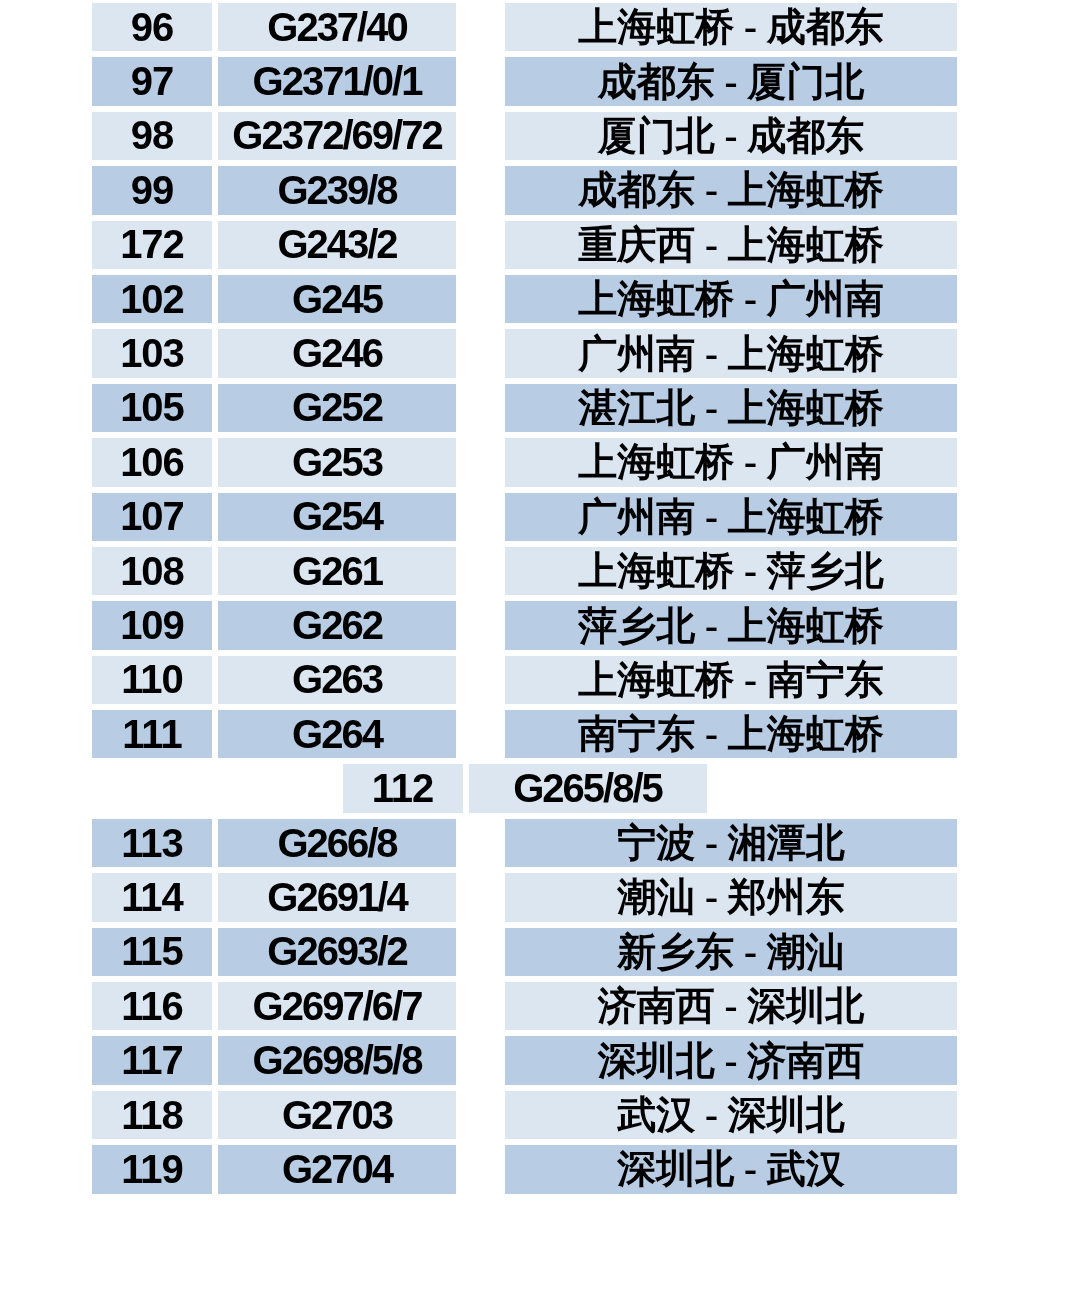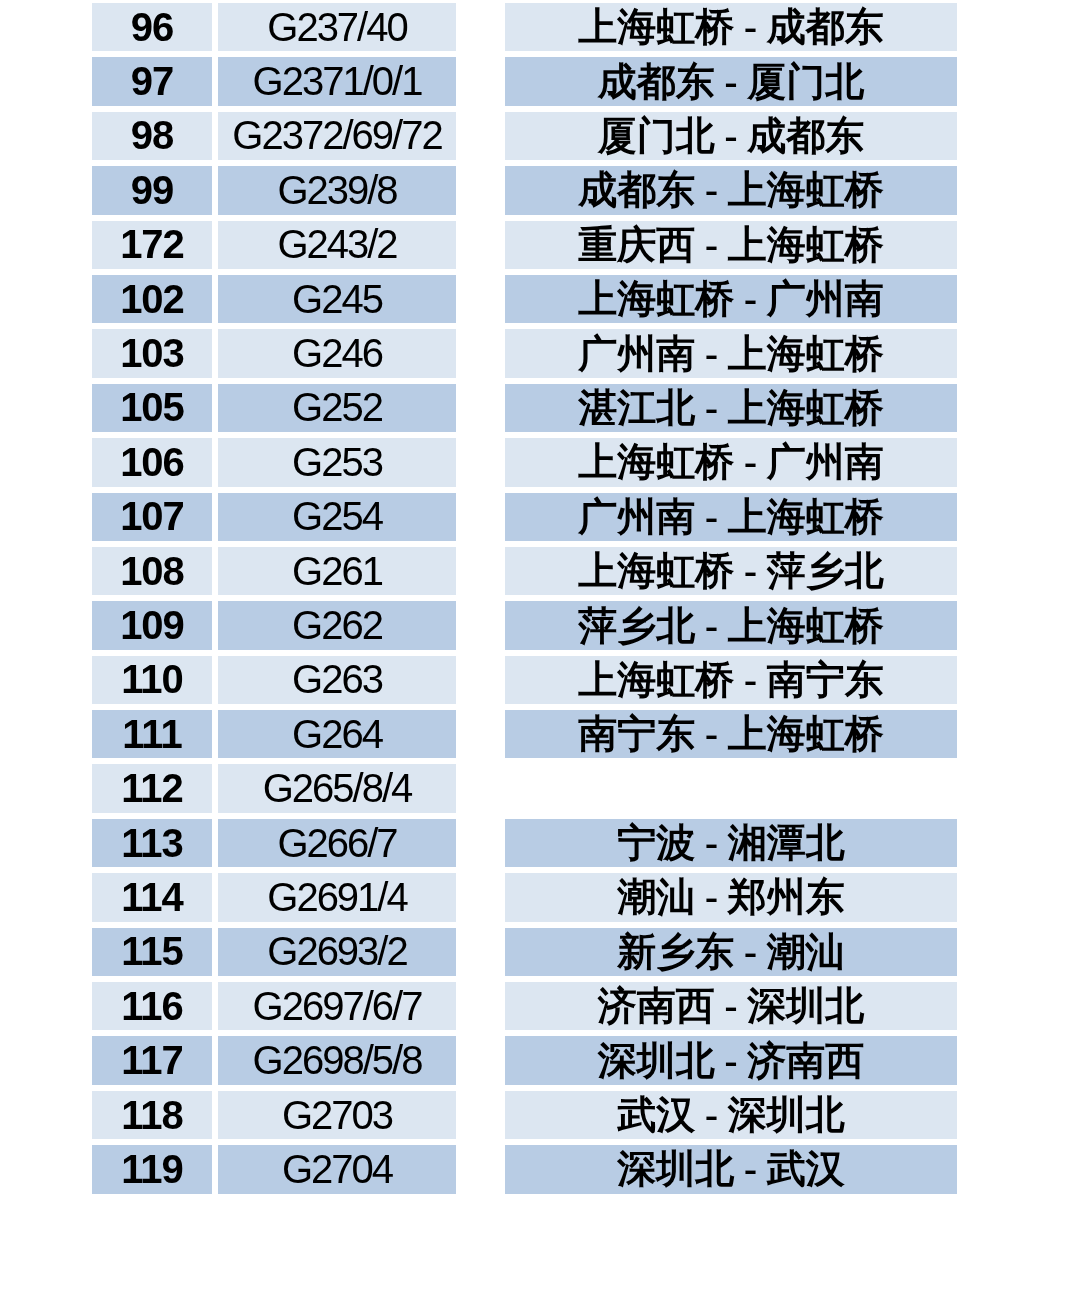--- a/index.html
+++ b/index.html
@@ -23,20 +23,21 @@
     top: 3px;
     width: 865px;
     display: flex;
     flex-direction: column;
     row-gap: 6px;
   }
   .t-row {
     display: flex;
     column-gap: 6px;
     height: 48.4px;
+    justify-content: center;
   }
   .t-row:nth-child(odd) .cell { background: var(--row-light); }
   .t-row:nth-child(even) .cell { background: var(--row-dark); }
   .cell {
     display: flex;
     align-items: center;
     justify-content: center;
     color: var(--text-color);
     overflow: hidden;
     white-space: nowrap;
@@ -44,21 +45,21 @@
   .cell.no {
     width: 120px;
     flex: 0 0 120px;
     font-weight: bold;
     font-size: 40px;
     letter-spacing: -1px;
   }
   .cell.train {
     width: 238px;
     flex: 0 0 238px;
-    font-weight: normal;
+    font-weight: bold;
     font-size: 40px;
     letter-spacing: -2px;
   }
   .cell.route {
     flex: 1 1 auto;
     font-family: "Liberation Serif", "DejaVu Serif", serif;
     font-weight: bold;
     font-size: 39px;
     margin-left: 43px;
   }
@@ -132,25 +133,25 @@
     <div class="cell train">G263</div>
     <div class="cell route">上海虹桥 - 南宁东</div>
   </div>
   <div class="t-row">
     <div class="cell no">111</div>
     <div class="cell train">G264</div>
     <div class="cell route">南宁东 - 上海虹桥</div>
   </div>
   <div class="t-row">
     <div class="cell no">112</div>
-    <div class="cell train">G265/8/4</div>
+    <div class="cell train">G265/8/5</div>
   </div>
   <div class="t-row">
     <div class="cell no">113</div>
-    <div class="cell train">G266/7</div>
+    <div class="cell train">G266/8</div>
     <div class="cell route">宁波 - 湘潭北</div>
   </div>
   <div class="t-row">
     <div class="cell no">114</div>
     <div class="cell train">G2691/4</div>
     <div class="cell route">潮汕 - 郑州东</div>
   </div>
   <div class="t-row">
     <div class="cell no">115</div>
     <div class="cell train">G2693/2</div>

